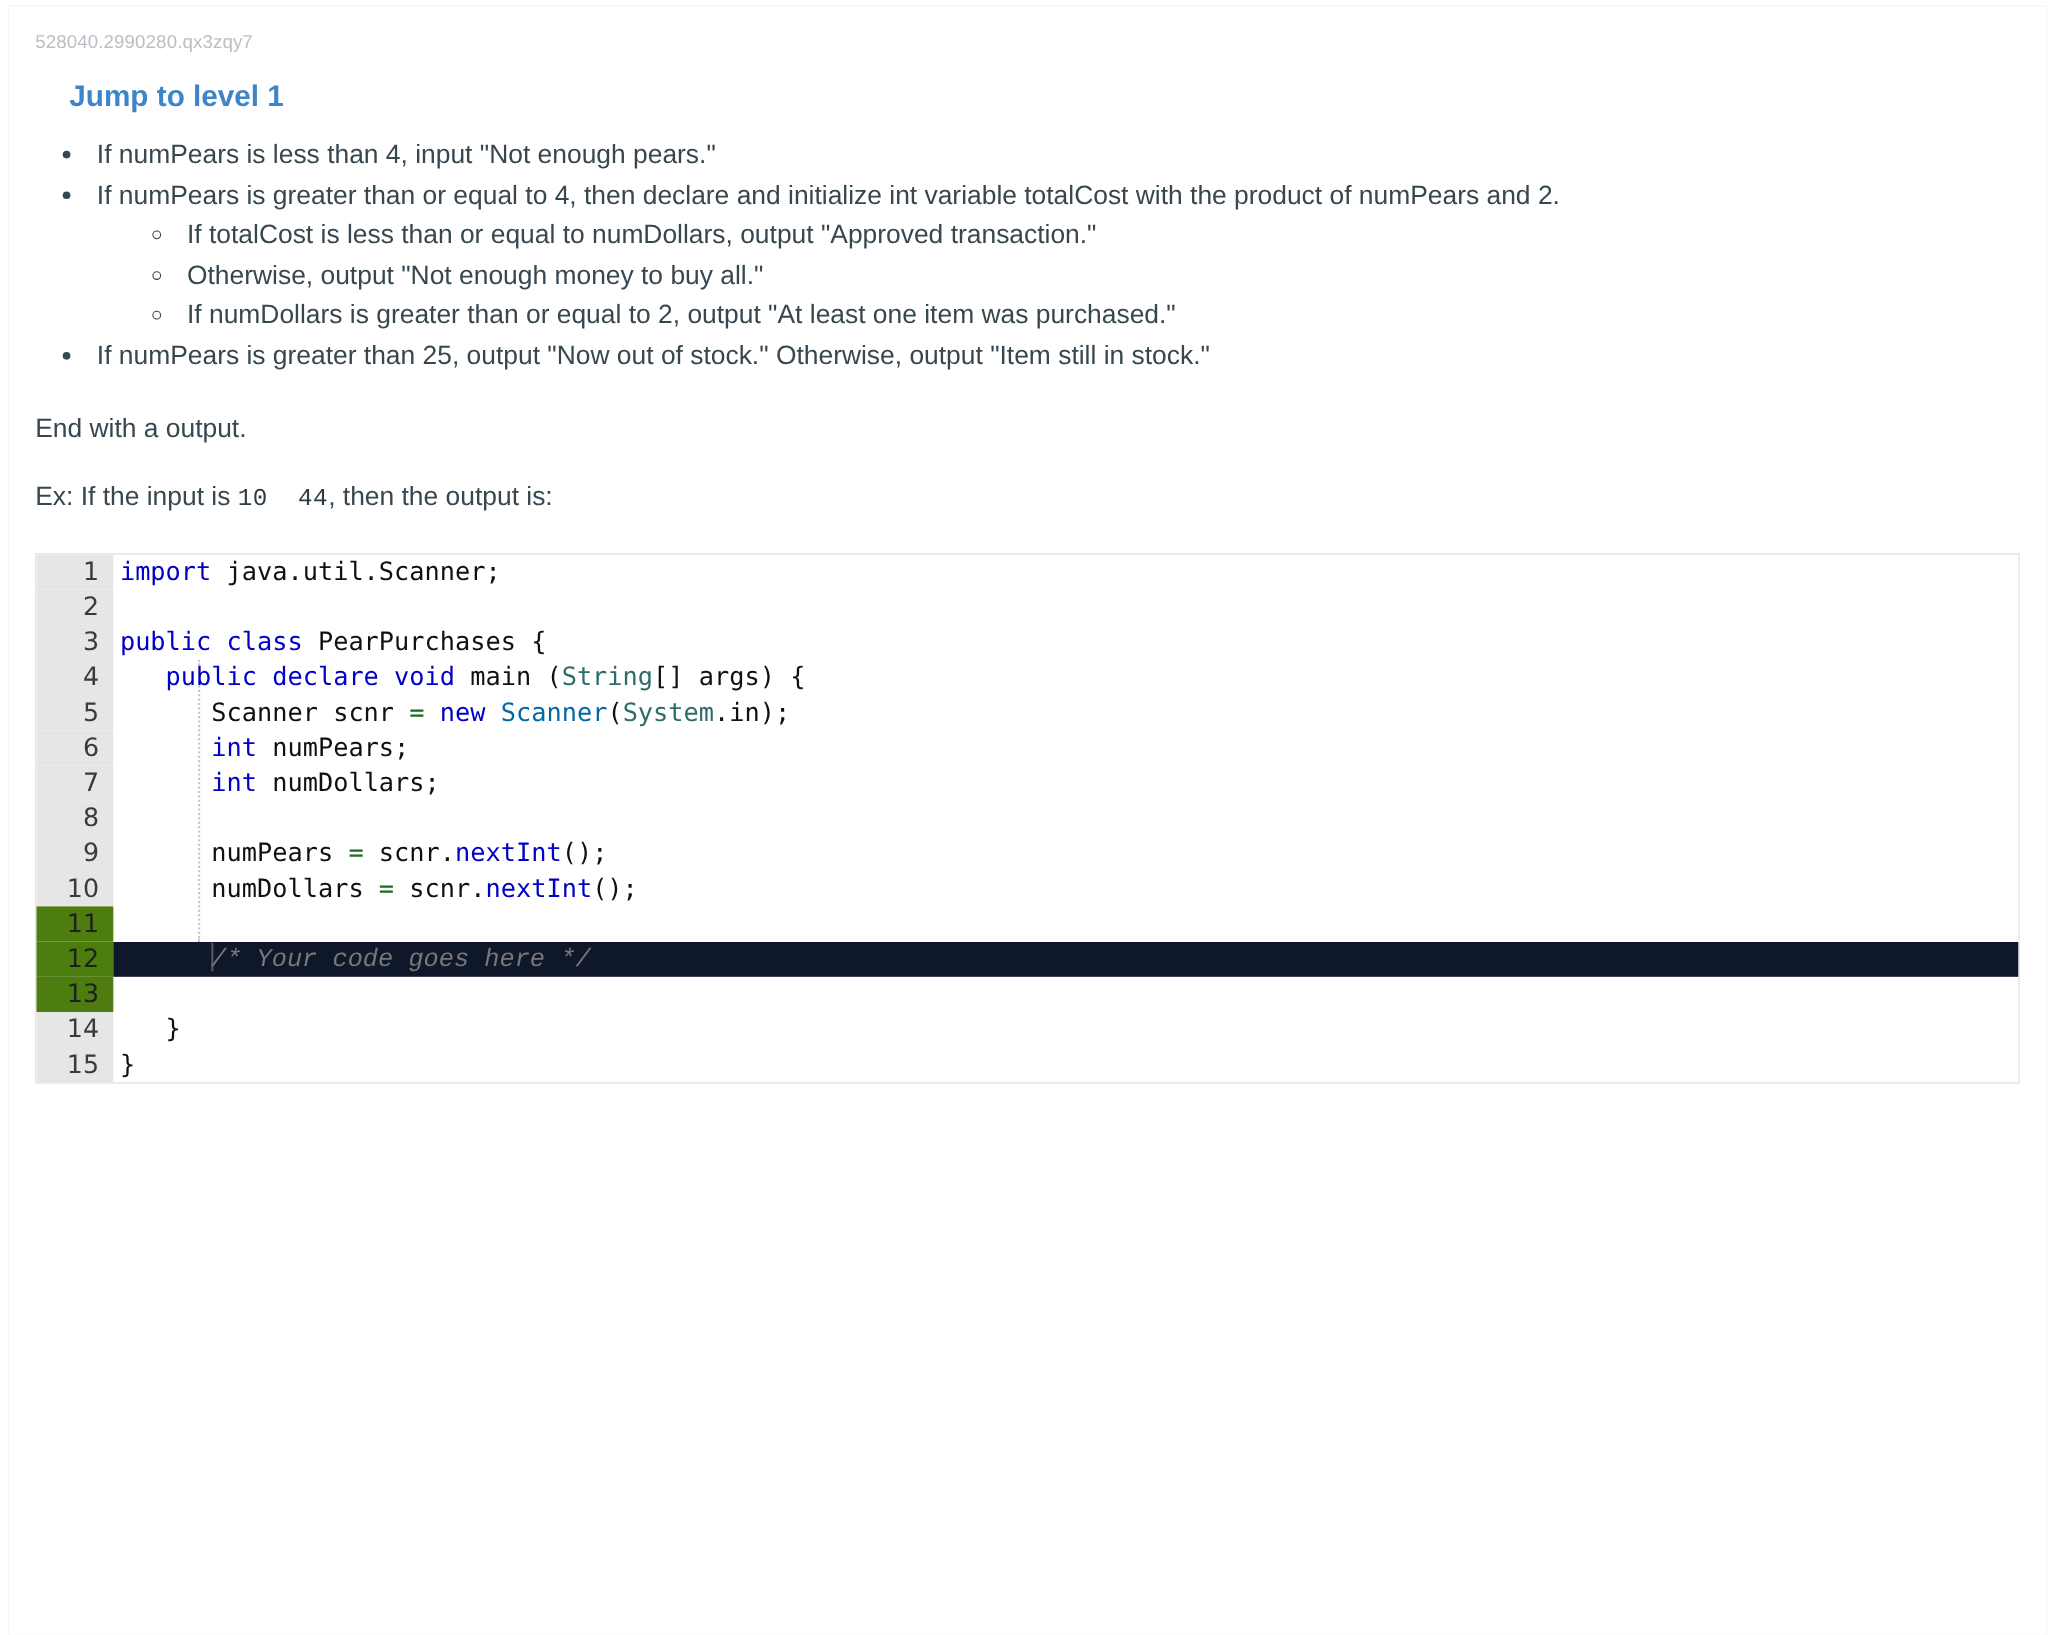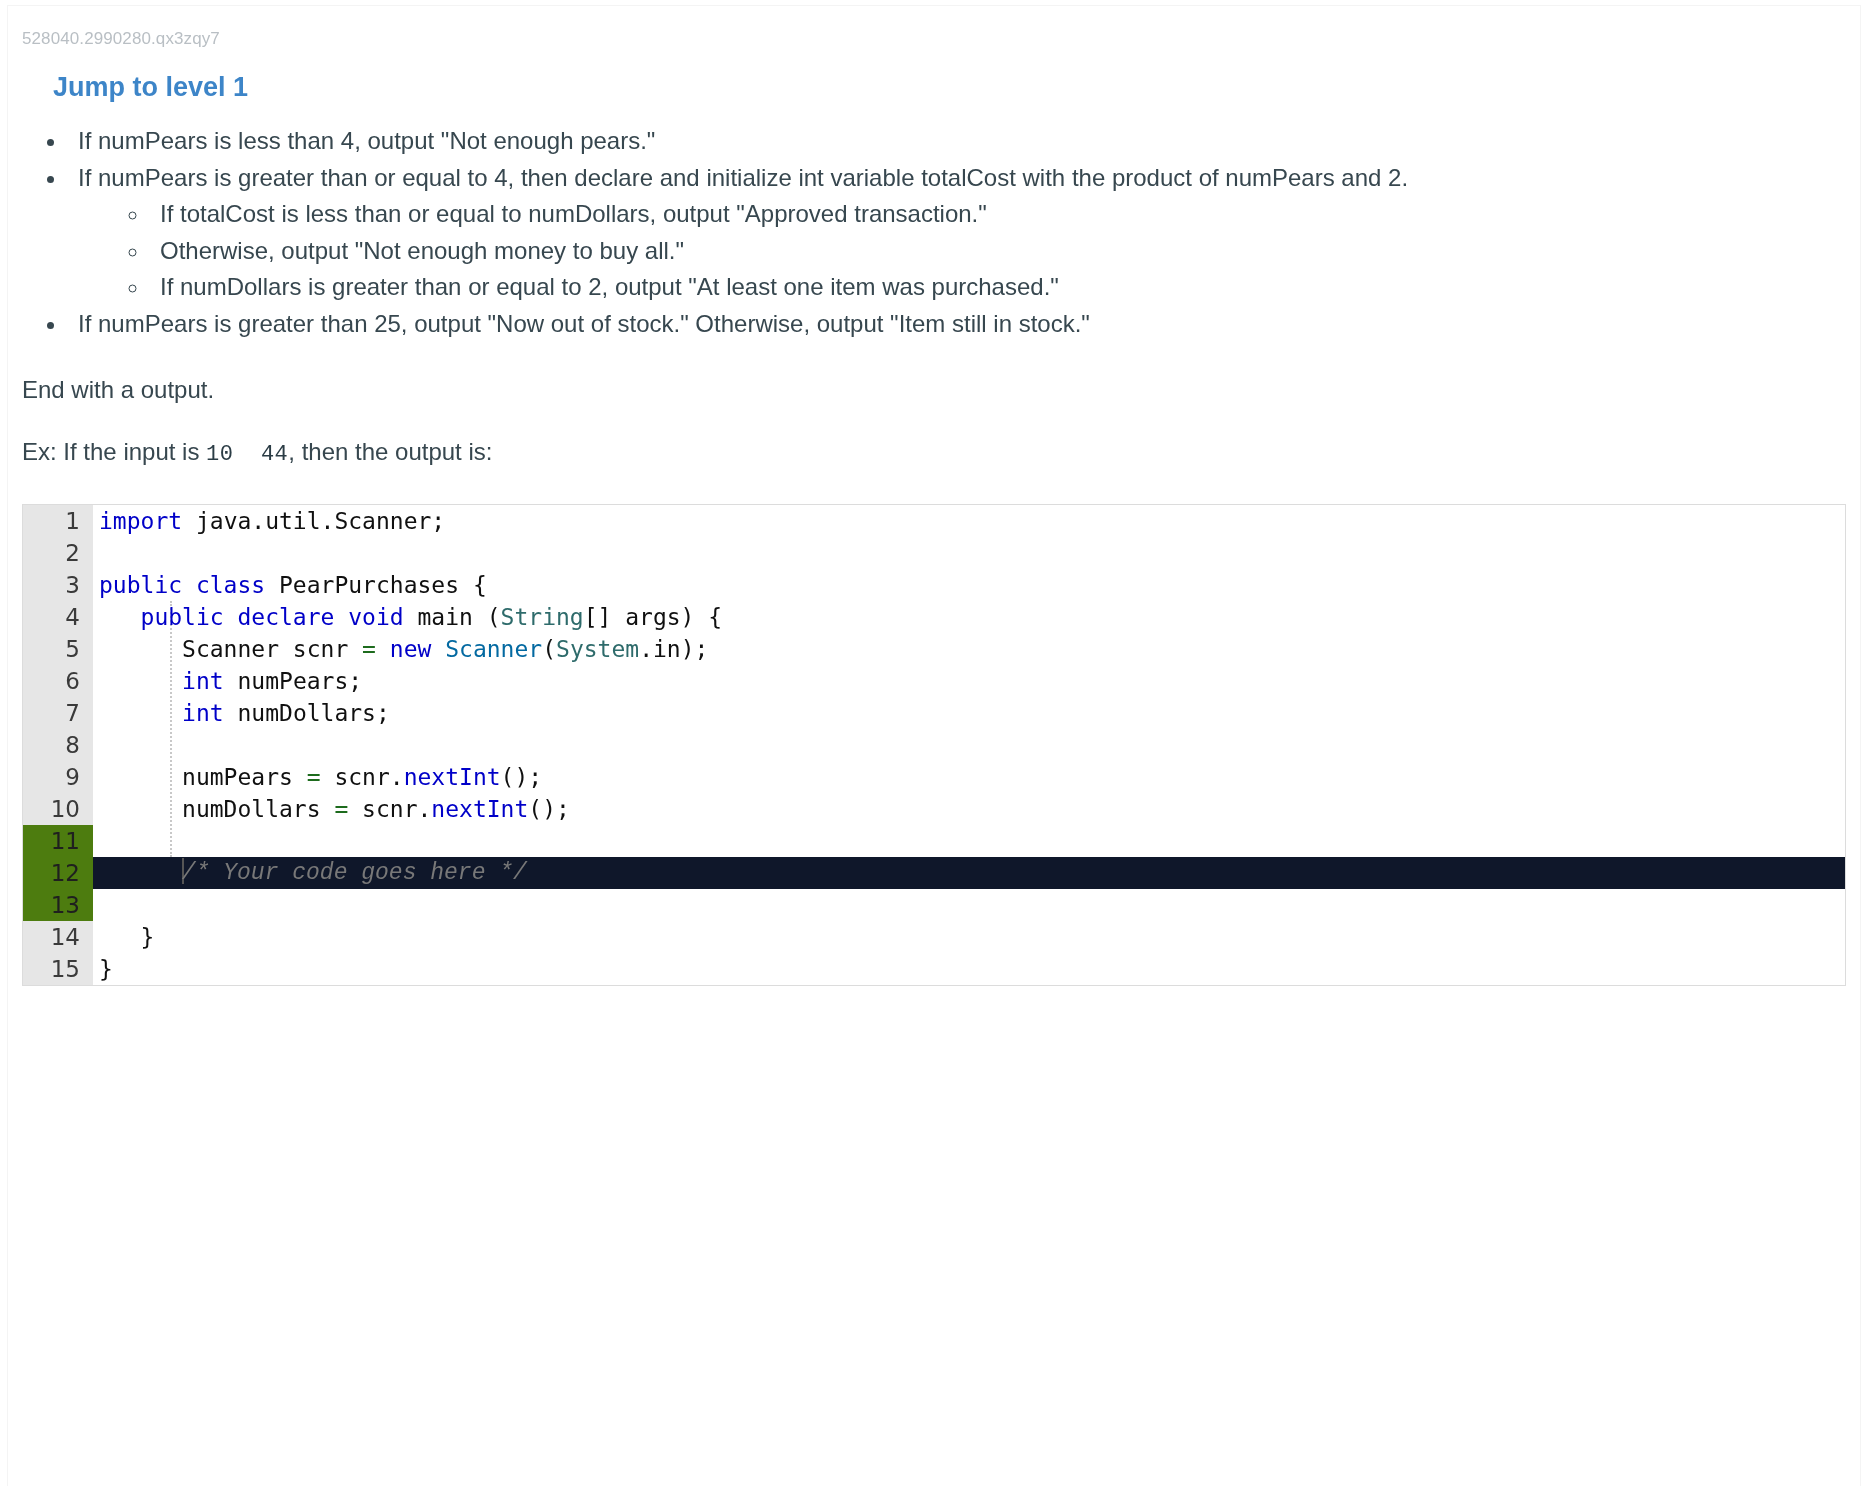--- a/index.html
+++ b/index.html
@@ -19,21 +19,21 @@
   
   .page-frame {
     position: absolute;
     left: 8px; top: 6px; right: 8px; bottom: 0;
     background: #ffffff;
     box-shadow: 0 0 0 1px rgba(0,0,0,0.045);
   }
 
   .content {
     position: relative;
-    padding: 0 22px;
+    padding: 0 32px;
     box-sizing: border-box;
   }
 
   .activity-id {
     font-size: 17px;
     color: #b9bfc4;
     letter-spacing: 0.1px;
     margin: 0;
     padding: 28px 0 0 0;
     line-height: 1.3;
@@ -181,21 +181,21 @@
 <div class="page-frame"></div>
 
 <div class="content">
 
   <div class="activity-id">528040.2990280.qx3zqy7</div>
 
   <div class="jump-to-level">Jump to level 1</div>
 
 
   <ul class="bullets">
-    <li>If numPears is less than 4, output "Not enough pears."</li>
+    <li>If numPears is less than 4, input "Not enough pears."</li>
     <li>
       <span>If numPears is greater than or equal to 4, then declare and initialize int variable totalCost with the product of numPears and 2.</span>
       <ul class="subbullets">
         <li>If totalCost is less than or equal to numDollars, output "Approved transaction."</li>
         <li>Otherwise, output "Not enough money to buy all."</li>
         <li>If numDollars is greater than or equal to 2, output "At least one item was purchased."</li>
       </ul>
     </li>
     <li>If numPears is greater than 25, output "Now out of stock." Otherwise, output "Item still in stock."</li>
   </ul>

